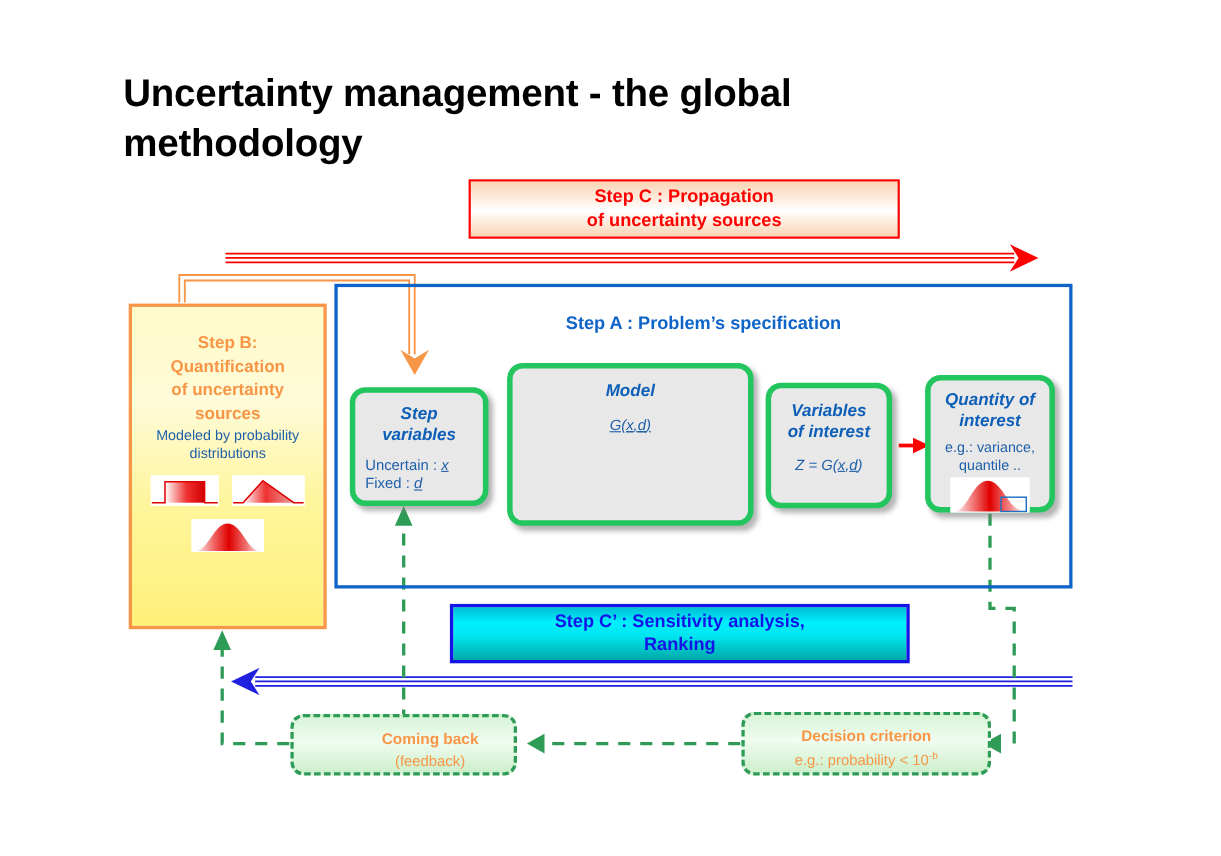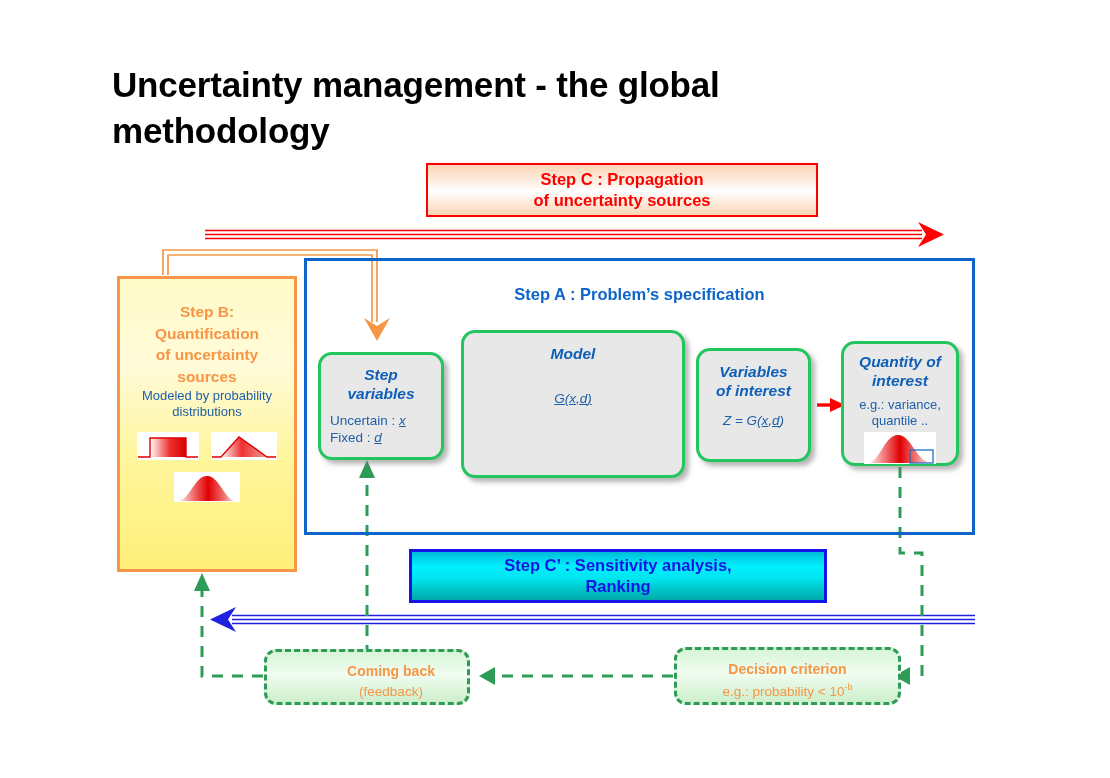--- a/index.html
+++ b/index.html
@@ -132,21 +132,21 @@
     text-align: center;
     color: #0E64C8;
     font-weight: bold;
     font-size: 16.5px;
   }
 
   
   .rbox {
     position: absolute;
     background: #E8E8E8;
-    border: 3px solid #22c55e;
+    border: 5px solid #22c55e;
     border-radius: 14px;
     box-sizing: border-box;
     box-shadow: 4px 4px 5px rgba(120,120,120,0.55);
     color: #0E5FB8;
     text-align: center;
   }
   .rbox .hd {
     font-weight: bold;
     font-style: italic;
     font-size: 15.5px;
@@ -155,21 +155,21 @@
   .rbox .bd {
     font-size: 13.5px;
     line-height: 1.28;
     font-style: normal;
     color: #1F5FA9;
   }
 
   #box-input  { left: 318px; top: 352px; width: 126px; height: 108px; padding-top: 11px; }
   #box-input .bd { text-align: left; padding-left: 9px; margin-top: 8px; }
   #box-model  { left: 461px; top: 330px; width: 224px; height: 148px; padding-top: 12px; }
-  #box-model .bd { margin-top: 26px; font-style: italic; text-decoration: underline; }
+  #box-model .bd { margin-top: 12px; font-style: italic; text-decoration: underline; }
   #box-vars   { left: 696px; top: 348px; width: 115px; height: 114px; padding-top: 12px; }
   #box-vars .bd { margin-top: 11px; font-style: italic; }
   #box-qty    { left: 841px; top: 341px; width: 118px; height: 125px; padding-top: 9px; }
   #box-qty .bd { margin-top: 6px; font-size: 13px; line-height: 1.22; }
 
   .qty-thumb {
     width: 72px;
     height: 32px;
     background: #ffffff;
     margin: 3px auto 0 auto;

